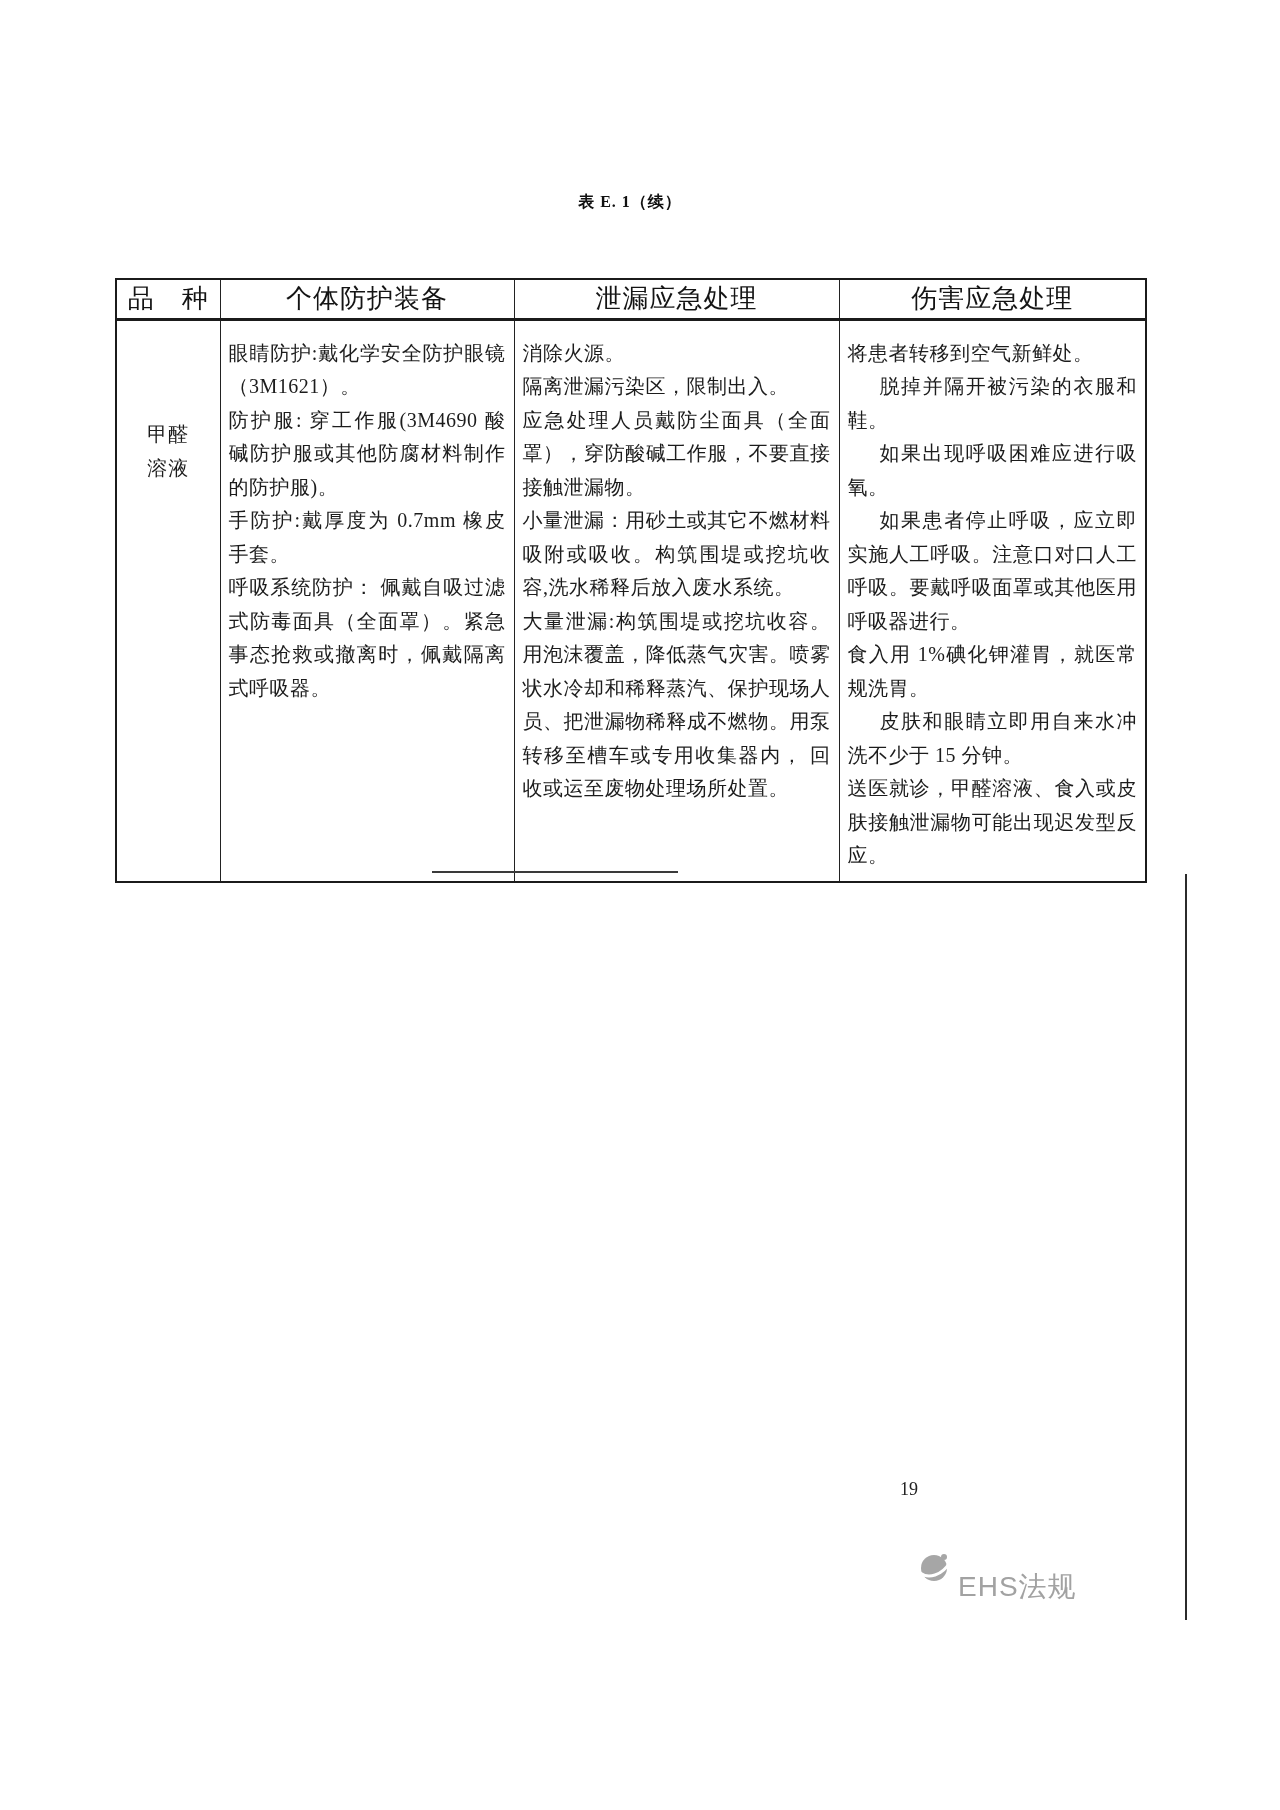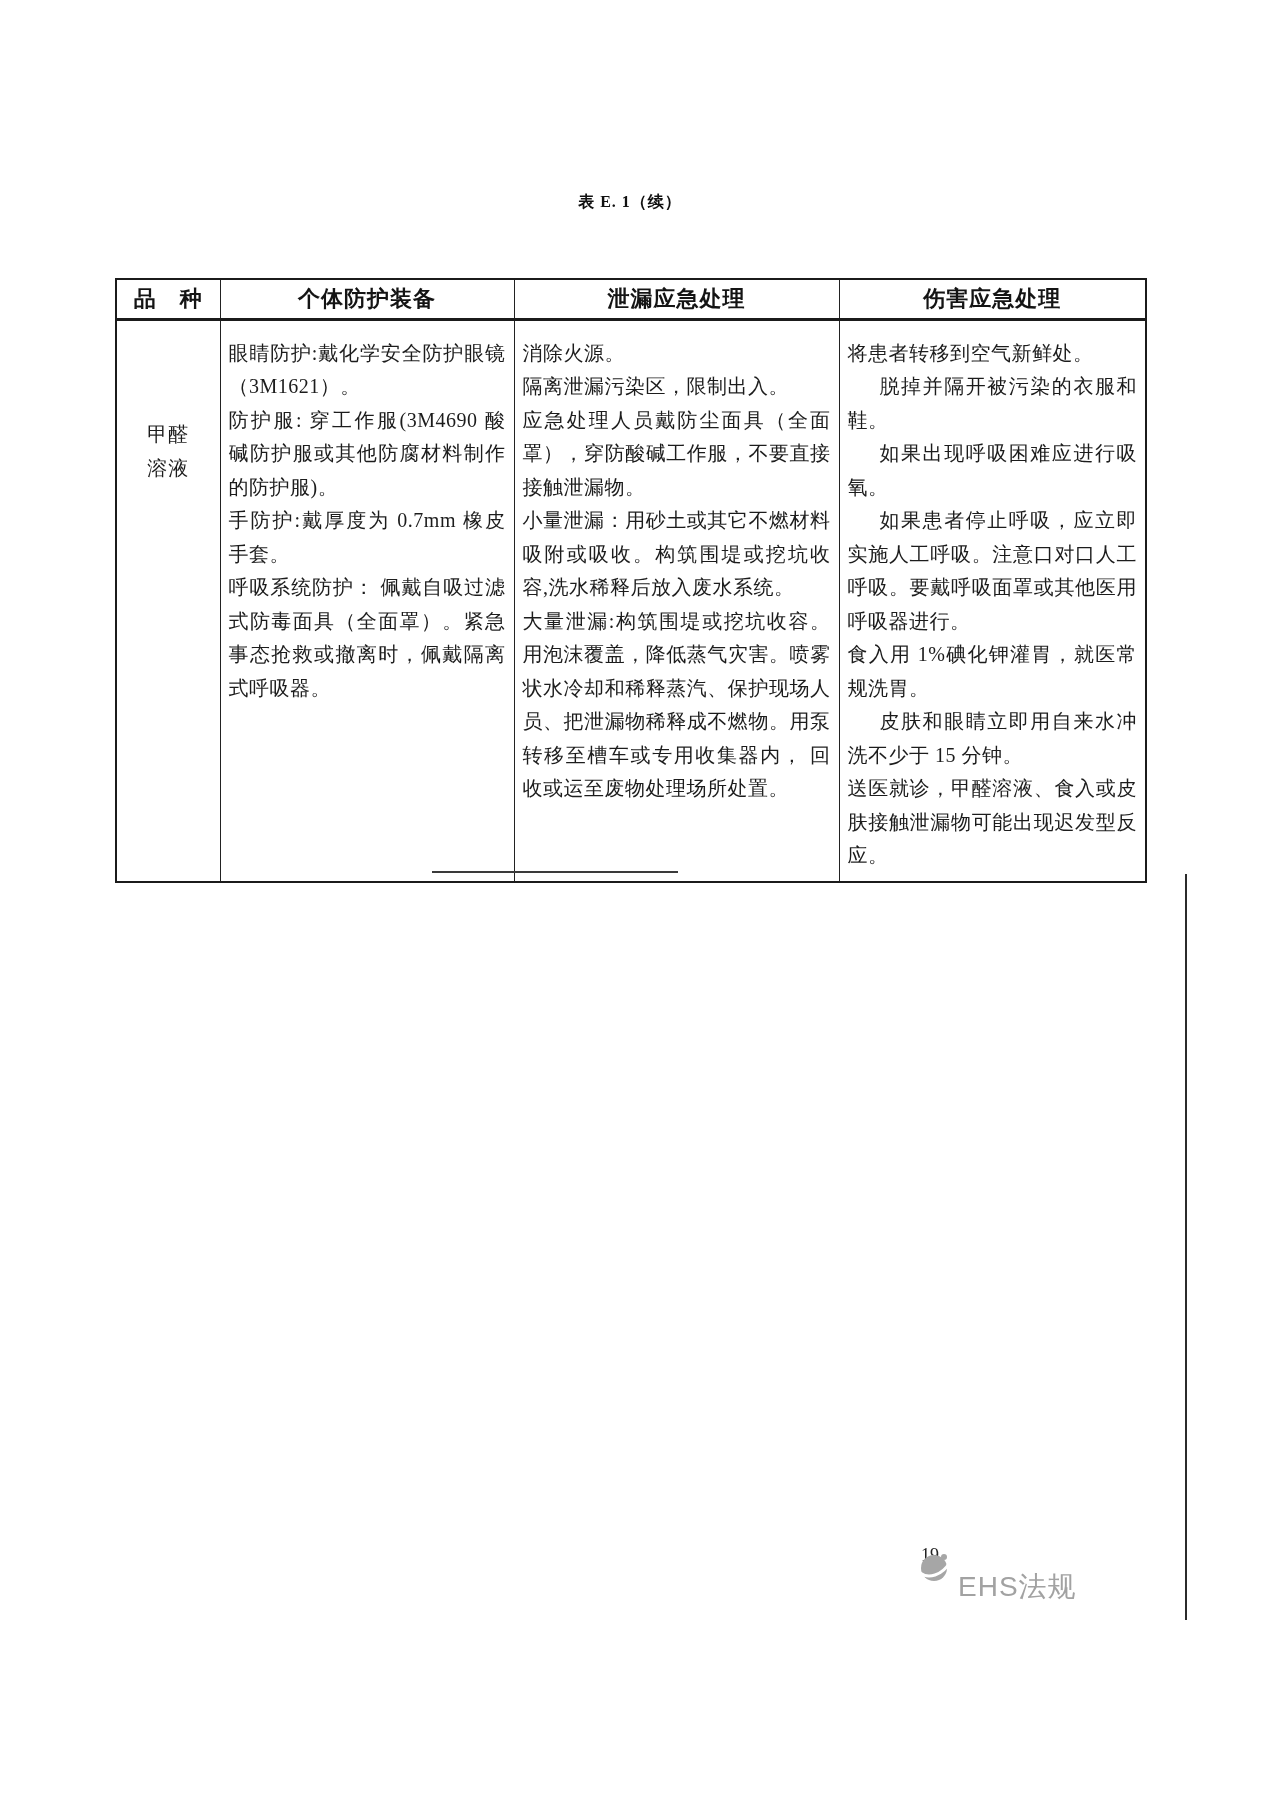--- a/index.html
+++ b/index.html
@@ -33,22 +33,22 @@
     width: 1030px;
     border-collapse: collapse;
     table-layout: fixed;
   }
   table.main-table, table.main-table th, table.main-table td {
     border: 1px solid #222222;
   }
   table.main-table { border: 2px solid #1b1b1b; }
   table.main-table th {
     height: 40px;
-    font-size: 22px;
-    font-weight: bold;
+    font-size: 26px;
+    font-weight: normal;
     text-align: center;
     vertical-align: middle;
     border-bottom: 3px solid #1b1b1b;
     letter-spacing: 1px;
     color: #141414;
   }
   table.main-table td {
     height: 538px;
     vertical-align: top;
     font-size: 20px;
@@ -81,24 +81,24 @@
   .right-vline {
     position: absolute;
     top: 874px;
     left: 1185px;
     width: 2px;
     height: 746px;
     background: #2b2b2b;
   }
   .page-number {
     position: absolute;
-    top: 1545px;
+    top: 1479px;
     left: 900px;
     width: 60px;
-    text-align: center;
+    text-align: left;
     font-size: 18px;
     color: #222222;
   }
   .watermark {
     position: absolute;
     top: 1528px;
     left: 916px;
     display: flex;
     align-items: center;
     gap: 6px;

